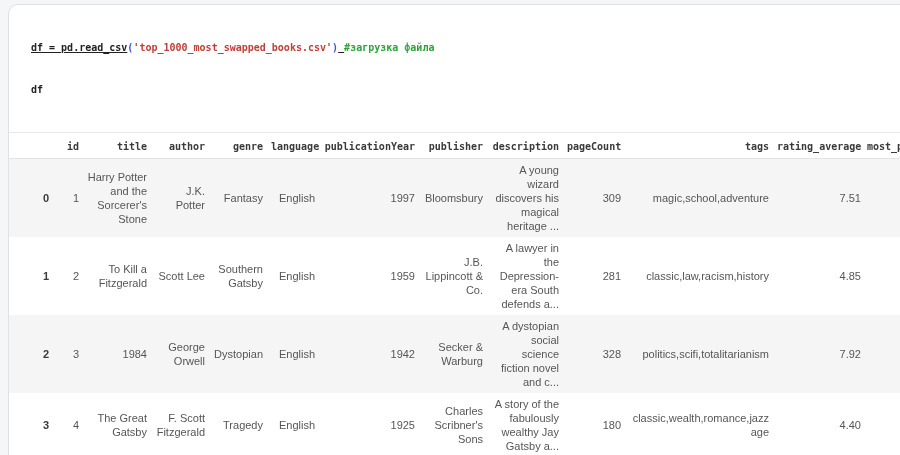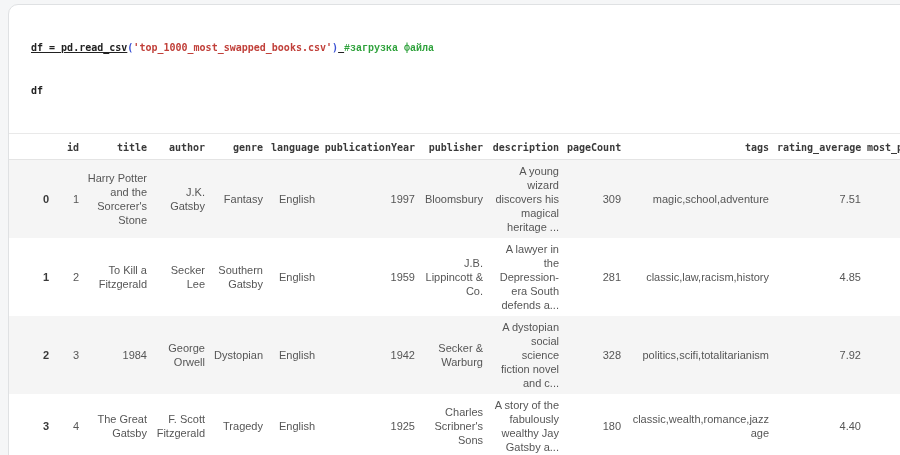--- a/index.html
+++ b/index.html
@@ -26,21 +26,21 @@
     font-size: 10px;
     font-weight: bold;
     line-height: 14px;
     color: var(--code-plain);
     white-space: pre;
     cursor: text;
   }
   .tok-plain   { color: var(--code-plain); text-decoration: underline; }
   .tok-bracket { color: var(--code-bracket); }
   .tok-string  { color: var(--code-string); }
-  .tok-comment { color: var(--code-comment); font-family: Liberation Mono, monospace; }
+  .tok-comment { color: var(--code-comment); }
   
   .output-area { overflow: hidden; }
   table.dataframe {
     border-collapse: collapse;
     table-layout: fixed;
     width: 956px;
     font-size: 11px;
     color: #565656;
   }
   table.dataframe thead th {
@@ -126,36 +126,36 @@
             <th>tags</th>
             <th>rating_average</th>
             <th class="last-col">most_po</th>
           </tr>
       </thead>
       <tbody>
           <tr>
             <th>0</th>
             <td>1</td>
             <td>Harry Potter and the Sorcerer's Stone</td>
-            <td>J.K. Gatsby</td>
+            <td>J.K. Potter</td>
             <td>Fantasy</td>
             <td>English</td>
             <td>1997</td>
             <td>Bloomsbury</td>
             <td>A young wizard discovers his magical heritage ...</td>
             <td>309</td>
             <td>magic,school,adventure</td>
             <td>7.51</td>
             <td class="last-col"></td>
           </tr>
           <tr>
             <th>1</th>
             <td>2</td>
             <td>To Kill a Fitzgerald</td>
-            <td>Secker Lee</td>
+            <td>Scott Lee</td>
             <td>Southern Gatsby</td>
             <td>English</td>
             <td>1959</td>
             <td>J.B. Lippincott &amp; Co.</td>
             <td>A lawyer in the Depression-era South defends a...</td>
             <td>281</td>
             <td>classic,law,racism,history</td>
             <td>4.85</td>
             <td class="last-col"></td>
           </tr>

